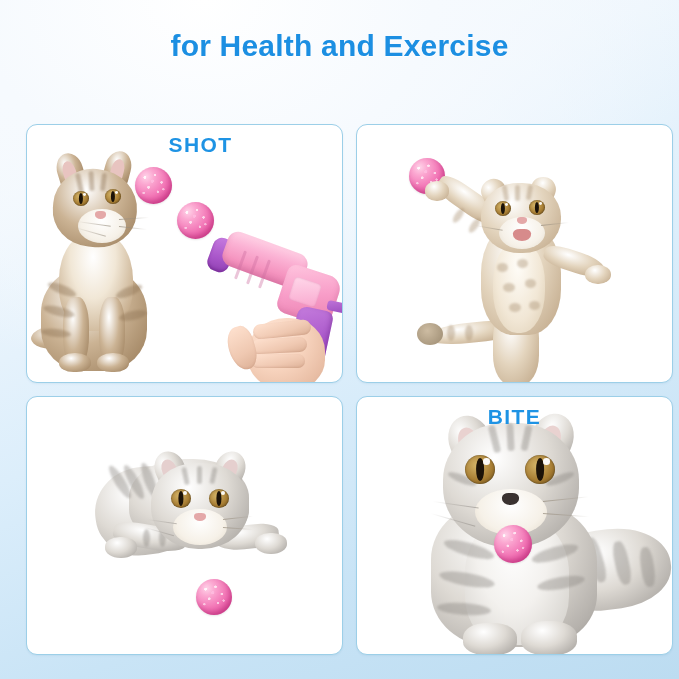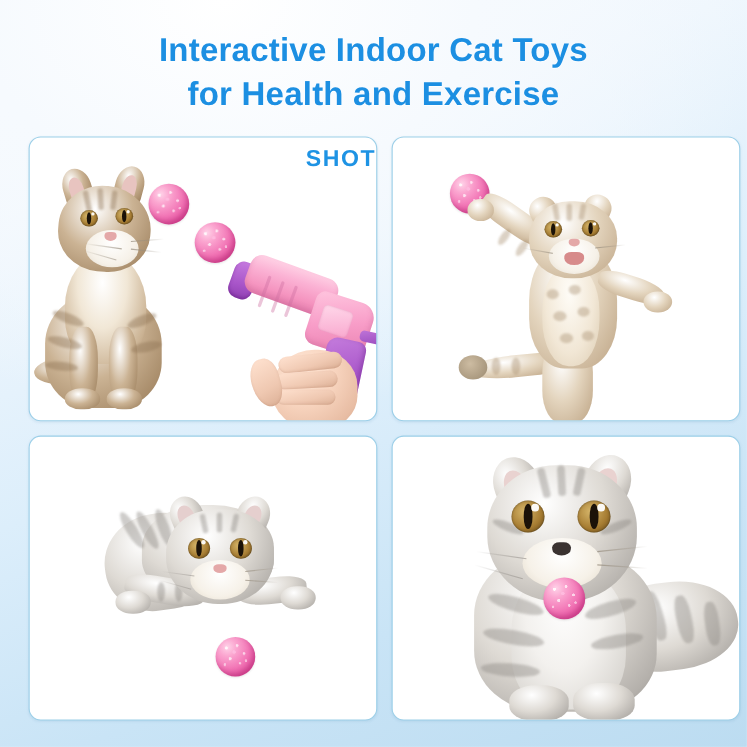--- a/index.html
+++ b/index.html
@@ -53,21 +53,21 @@
     top: 8px;
     width: 100%;
     text-align: center;
     color: #1e93e4;
     font-size: 21px;
     font-weight: bold;
     letter-spacing: 1.4px;
     z-index: 6;
     pointer-events: none;
   }
-  .card-label.shift-r { padding-left: 32px; text-align: right; }
+  .card-label.shift-r { padding-left: 32px; }
   .card-label.shift-r2 { padding-left: 46px; }
   .scene { position: absolute; inset: 0; }
 
   
   .fur-a { --c1:#cbb394; --c2:#a88c6a; --c3:#8e7354; }  
   .fur-b { --c1:#e3d4bd; --c2:#c9b396; --c3:#ab9375; }  
   .fur-c { --c1:#dedad4; --c2:#b4b0ab; --c3:#8c8883; }  
 
   .cat { position: absolute; }
   .body, .head, .limb, .tail, .ear {
@@ -189,21 +189,20 @@
     border-radius: 16px;
     box-shadow: inset 0 -1px 2px rgba(170,120,95,.25);
   }
 </style>
 </head>
 <body>
 
 <div id="infographic">
 
   <div id="title">
-    <span class="ln">Interactive Indoor Cat Toys</span>
     <span class="ln">for Health and Exercise</span>
   </div>
 
   <div id="cards">
 
     <div class="card">
       <div class="card-label shift-r">SHOT</div>
       <div class="scene">
 
         <div class="cat fur-a" style="left:6px; top:22px; width:122px; height:228px;">
@@ -363,20 +362,21 @@
           <div class="whisk" style="left:56px; top:94px; width:30px; transform:rotate(16deg); background:linear-gradient(270deg, rgba(150,145,140,.55), rgba(150,145,140,0));"></div>
           <div class="whisk" style="left:134px; top:86px; width:30px; transform:rotate(-6deg);"></div>
           <div class="whisk" style="left:134px; top:94px; width:30px; transform:rotate(4deg);"></div>
         </div>
 
         <div class="pom" style="left:169px; top:182px; width:36px; height:36px;"></div>
       </div>
     </div>
 
     <div class="card">
+      <div class="card-label">BITE</div>
       <div class="scene">
 
         <div class="cat fur-c" style="left:46px; top:4px; width:262px; height:255px;">
 
           <div class="body" style="left:150px; top:128px; width:118px; height:80px; border-radius:40% 50% 46% 40%; transform:rotate(-7deg);"></div>
           <div class="stripe" style="left:186px; top:136px; width:14px; height:46px; border-radius:40%; transform:rotate(-16deg);"></div>
           <div class="stripe" style="left:212px; top:140px; width:14px; height:44px; border-radius:40%; transform:rotate(-12deg);"></div>
           <div class="stripe" style="left:238px; top:146px; width:13px; height:40px; border-radius:40%; transform:rotate(-8deg);"></div>
 
           <div class="body" style="left:28px; top:100px; width:166px; height:146px; border-radius:40% 42% 36% 38%;"></div>

